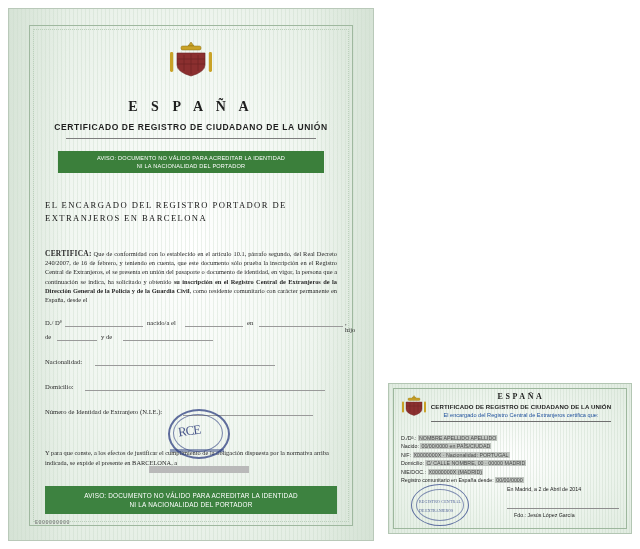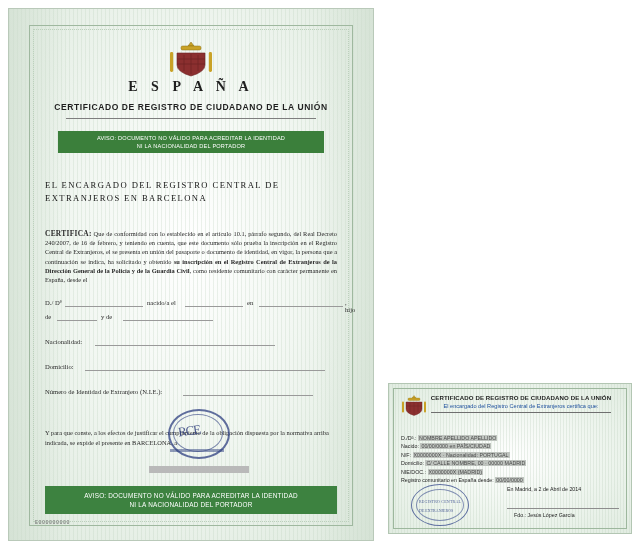--- a/index.html
+++ b/index.html
@@ -73,21 +73,21 @@
   .head-block {
     text-align: center;
     padding-top: 20px;
   }
   .country-title {
     font-family: "Liberation Serif", serif;
     font-size: 14px;
     letter-spacing: 5px;
     font-weight: bold;
     color: #1f1f1f;
-    margin-top: 0;
+    margin-top: 20px;
   }
   .cert-title {
     font-family: "Liberation Sans", sans-serif;
     font-size: 8.5px;
     letter-spacing: 0.6px;
     font-weight: bold;
     color: #1f1f1f;
     margin-top: 7px;
   }
   .rule {
@@ -402,21 +402,21 @@
       <div class="cert-title">CERTIFICADO DE REGISTRO DE CIUDADANO DE LA UNIÓN</div>
       <div class="rule"></div>
     </div>
 
     <div class="notice-green">
       <div>AVISO: DOCUMENTO NO VÁLIDO PARA ACREDITAR LA IDENTIDAD</div>
       <div>NI LA NACIONALIDAD DEL PORTADOR</div>
     </div>
 
     <div class="body-area">
-      <div class="addressee">EL  ENCARGADO  DEL  REGISTRO  CENTRAL  DE  EXTRANJEROS  EN  BARCELONA</div>
+      <div class="addressee">EL  ENCARGADO  DEL  REGISTRO  PORTADOR  DE  EXTRANJEROS  EN  BARCELONA</div>
 
       <div class="certifica">
         <b class="lead">CERTIFICA:</b><span> Que de conformidad con lo establecido en el artículo 10.1, párrafo segundo, del Real Decreto 240/2007, de 16 de febrero, y teniendo en cuenta, que este documento sólo prueba la inscripción en el Registro Central de Extranjeros, el se presenta en unión del pasaporte o documento de identidad, en vigor, la persona que a continuación se indica, ha solicitado y obtenido </span><b>su inscripción en el Registro Central de Extranjeros de la Dirección General de la Policía y de la Guardia Civil</b><span>, como residente comunitario con carácter permanente en España, desde el </span>
       </div>
 
       <div class="field-row">
         <span class="lbl" style="left:0">D./ Dª</span>
         <span class="dotline" style="left:20px; width:78px;"></span>
         <span class="lbl" style="left:102px">nacido/a el</span>
         <span class="dotline" style="left:140px; width:58px;"></span>
@@ -487,20 +487,21 @@
           <line x1="17" y1="9" x2="17" y2="18"></line>
           <line x1="5" y1="12" x2="21" y2="12"></line>
         </g>
         <g fill="#c9a227">
           <rect x="1" y="7.5" width="2" height="11" rx="0.9"></rect>
           <rect x="23" y="7.5" width="2" height="11" rx="0.9"></rect>
         </g>
       </svg>
     </div>
     <div class="small-title">
+      <div class="small-country">ESPAÑA</div>
       <div class="small-certtitle">CERTIFICADO DE REGISTRO DE CIUDADANO DE LA UNIÓN</div>
       <div class="small-sub">El encargado del Registro Central de Extranjeros certifica que:</div>
       <div class="small-hr"></div>
     </div>
   </div>
 
   <div class="small-body">
     <div class="row">
       <span>D./Dª.:</span>
       <span class="hl">NOMBRE APELLIDO APELLIDO</span>

